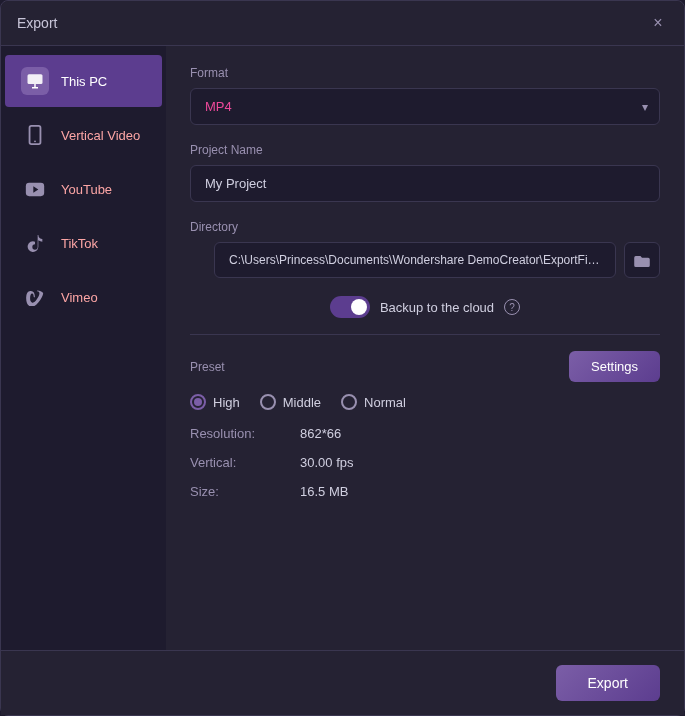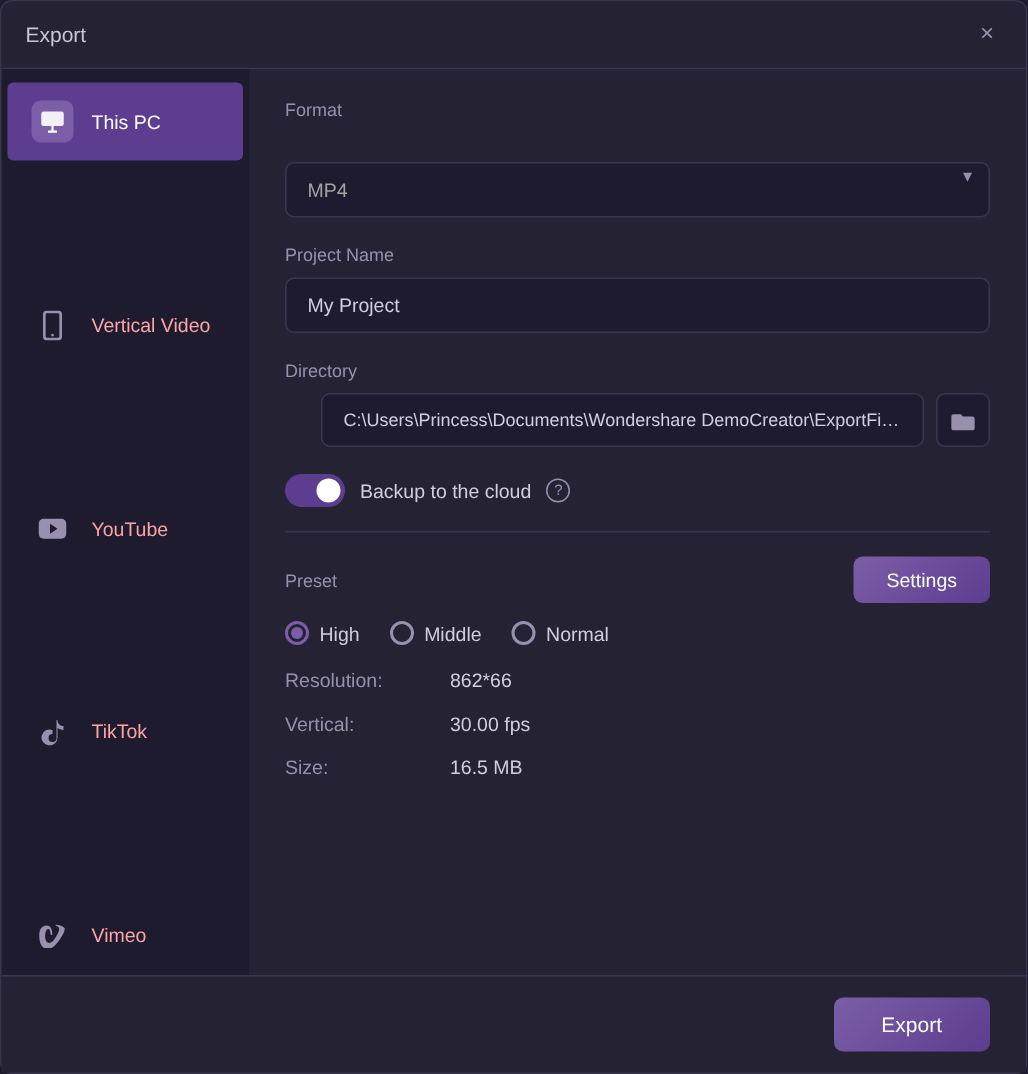--- a/index.html
+++ b/index.html
@@ -49,21 +49,20 @@
       display: flex;
       flex: 1;
       overflow: hidden;
     }
     .sidebar {
       width: 165px;
       background: #1e1b2e;
       display: flex;
       flex-direction: column;
       padding-top: 8px;
-      justify-content: space-between;
     }
     .sidebar-item {
       display: flex;
       align-items: center;
       gap: 12px;
       padding: 12px 16px;
       cursor: pointer;
       color: #fca5a5;
       font-size: 13px;
       border-radius: 4px;
@@ -101,26 +100,25 @@
     }
     .select-wrapper {
       position: relative;
     }
     .select-box {
       width: 100%;
       background: #1e1b2e;
       border: 1px solid #3a3650;
       border-radius: 6px;
       padding: 10px 36px 10px 14px;
-      color: #a3a3a3;
+      color: #ec4899;
       font-size: 13px;
       appearance: none;
       cursor: pointer;
       outline: none;
-      margin-top: 20px;
     }
     .select-arrow {
       position: absolute;
       right: 12px;
       top: 50%;
       transform: translateY(-50%);
       color: #9990b0;
       pointer-events: none;
       font-size: 12px;
     }
@@ -165,20 +163,21 @@
       cursor: pointer;
       color: #9990b0;
       font-size: 16px;
       flex-shrink: 0;
     }
     .cloud-row {
       display: flex;
       align-items: center;
       gap: 10px;
       margin-top: 4px;
+      justify-content: center;
     }
     .toggle {
       width: 40px;
       height: 22px;
       background: #5c3d8f;
       border-radius: 11px;
       position: relative;
       cursor: pointer;
       flex-shrink: 0;
     }

